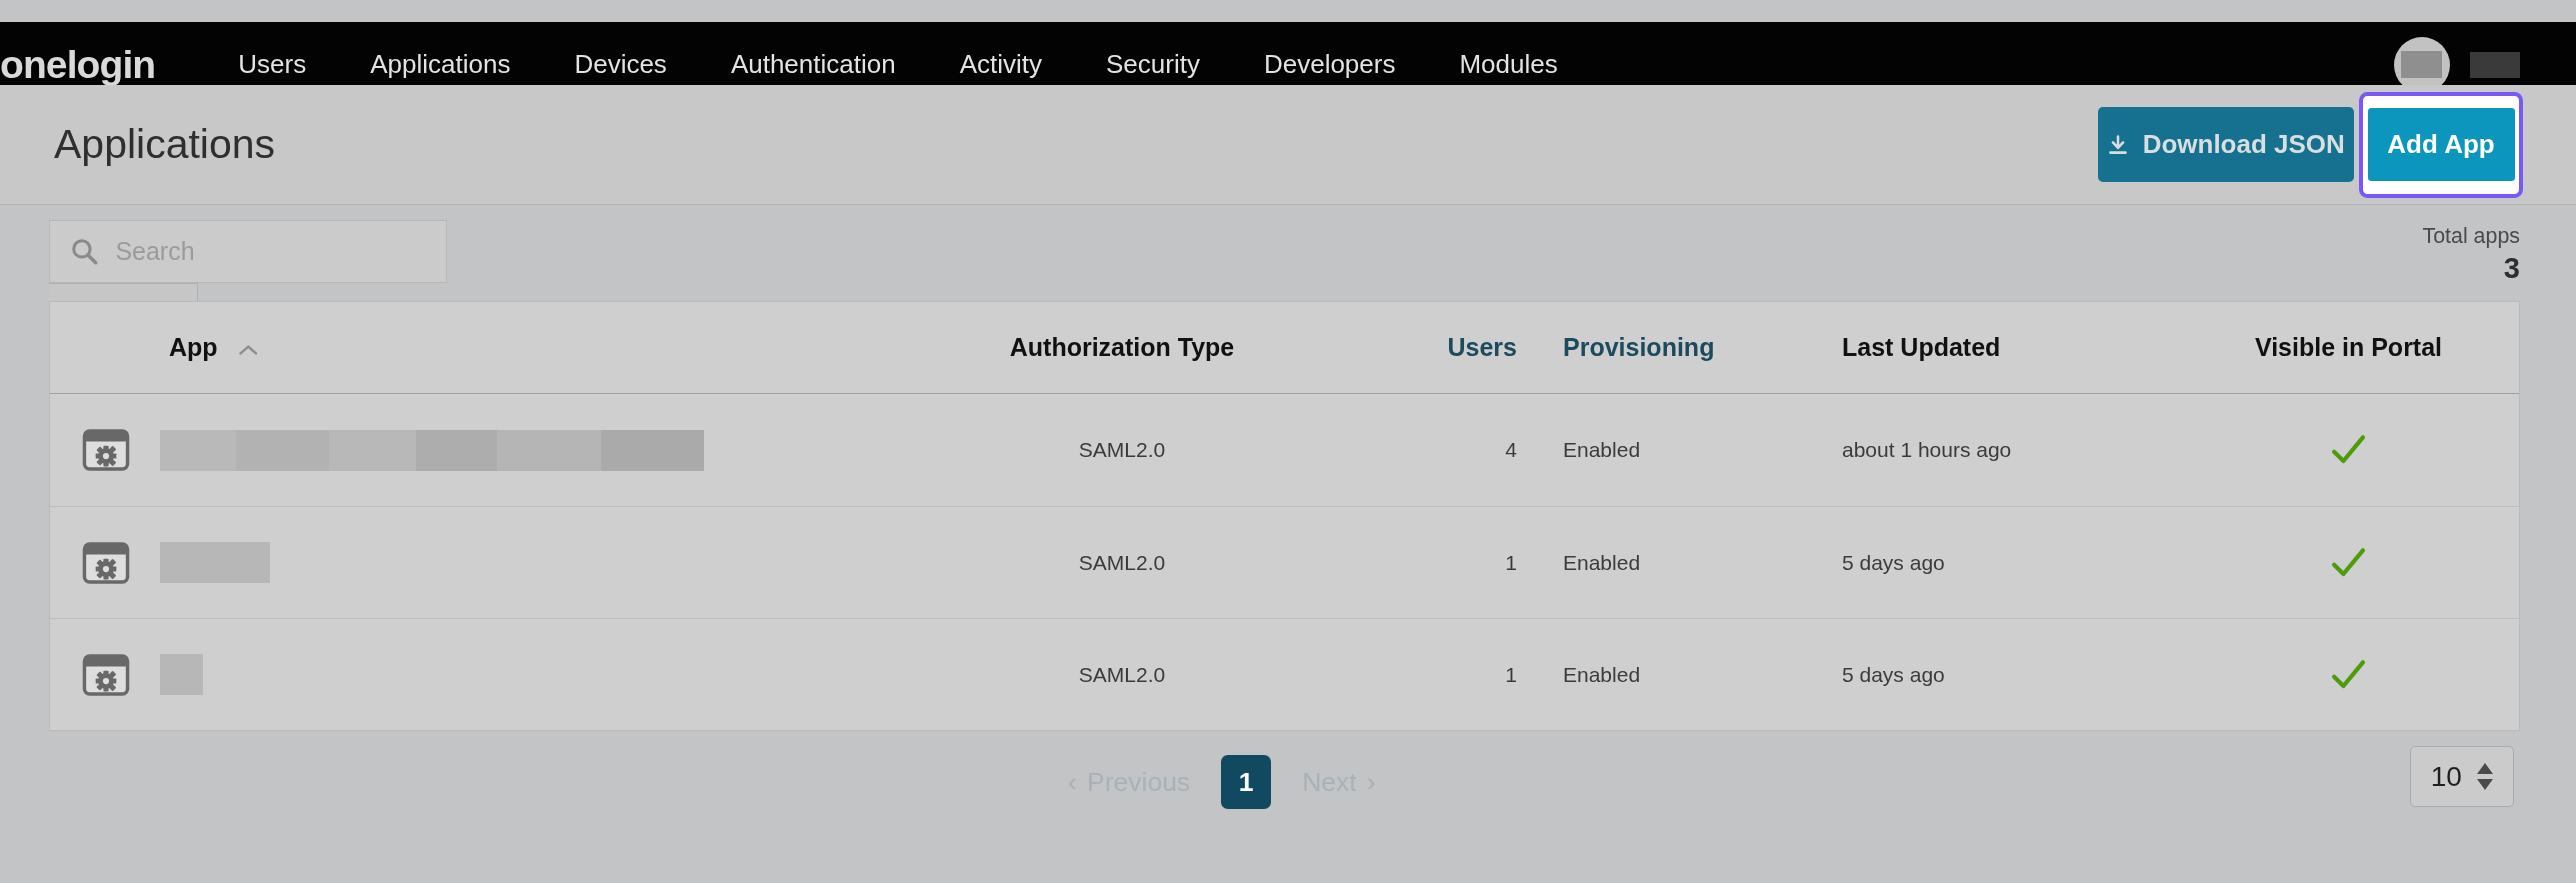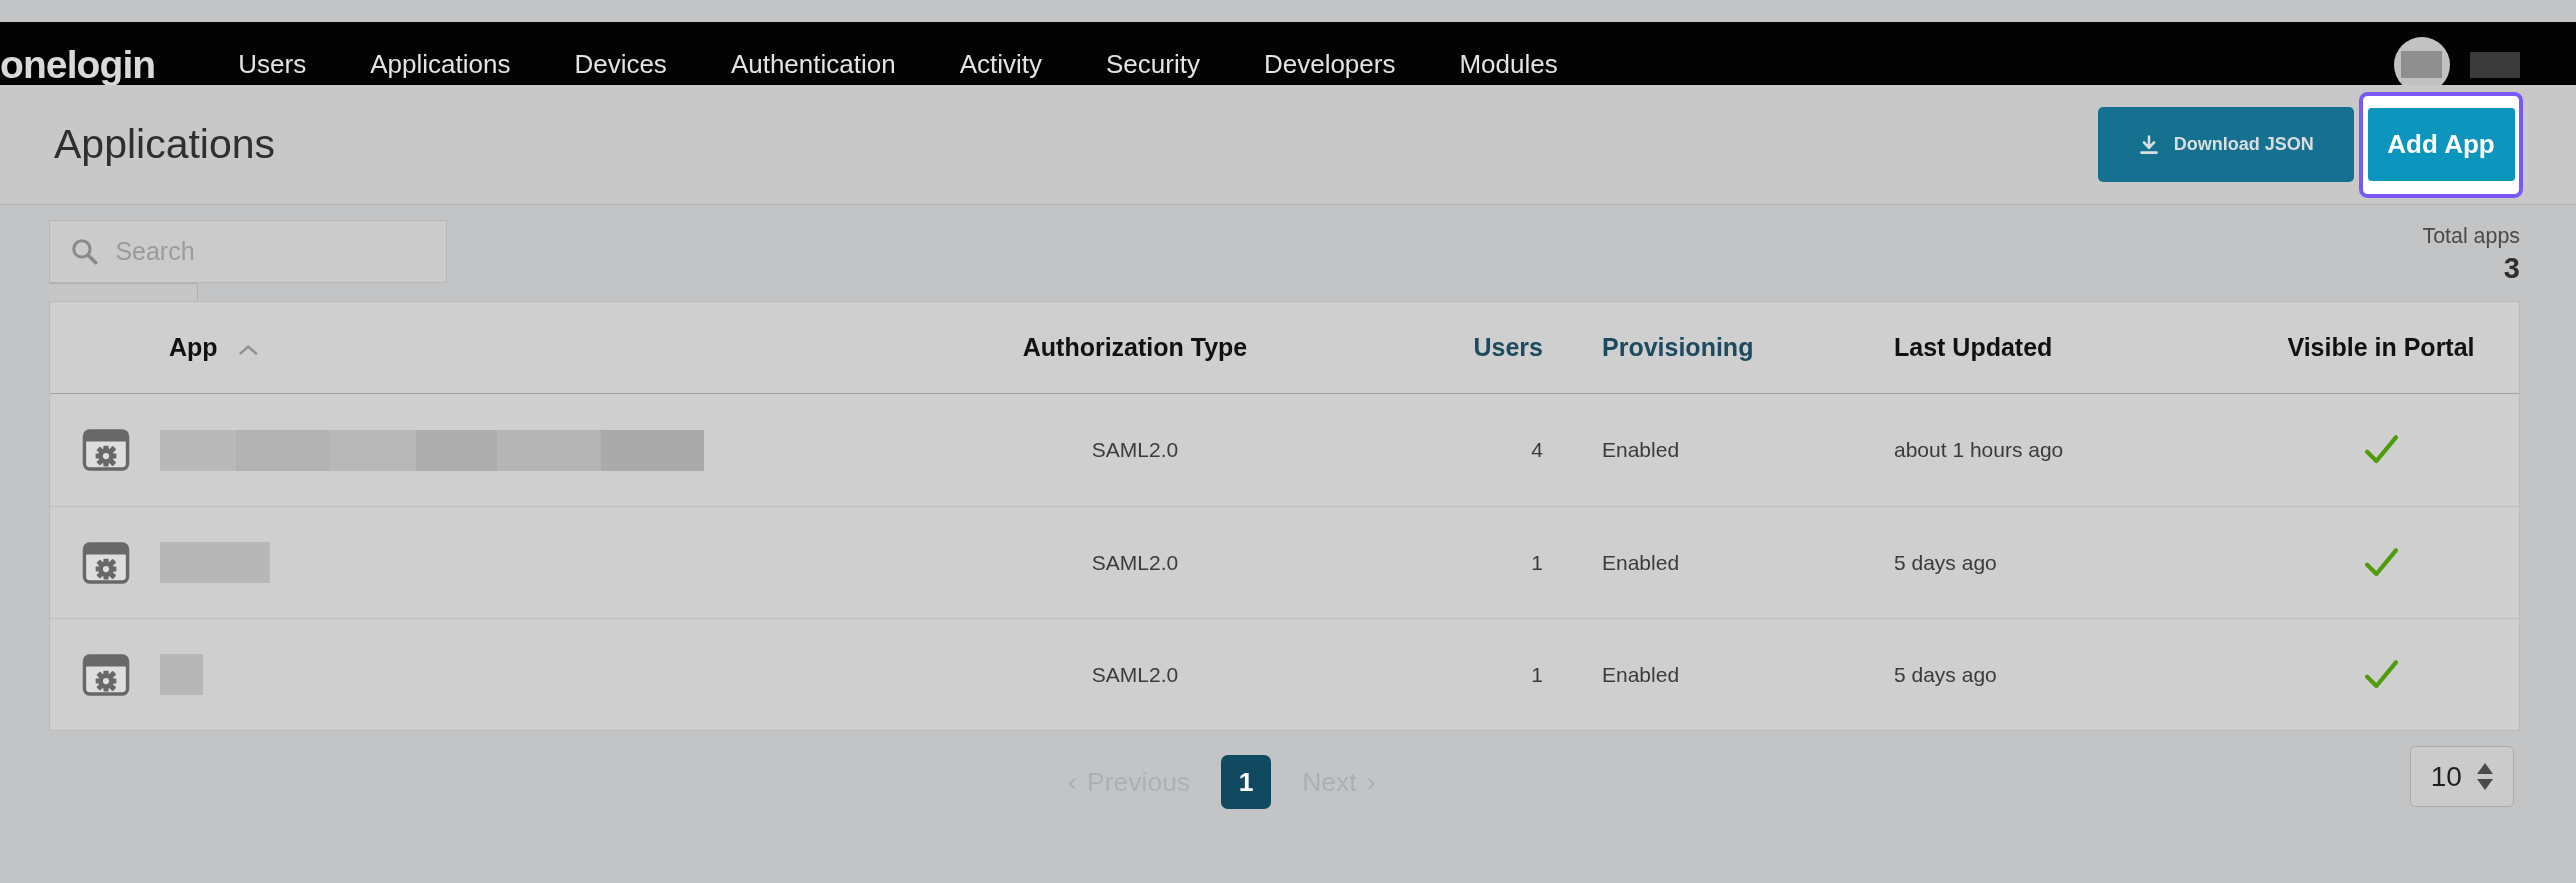--- a/index.html
+++ b/index.html
@@ -35,21 +35,21 @@
     position:absolute; top:85px; left:0; width:100%; height:120px;
     background:var(--color-band_bg,#c8c8c9); border-bottom:1.7px solid #b2b3b5;
     display:flex; align-items:center; padding:0 53px 0 54px;
   }
   .page-title { font-size:41px; color:#2f2f2f; font-weight:400; }
   .header-actions { margin-left:auto; display:flex; align-items:center; }
   .btn-download {
     display:flex; align-items:center; justify-content:center; gap:13.7px;
     width:256px; height:75px; border:none; border-radius:5.1px;
     background:var(--color-button_teal,#15718f); color:#d9dee0;
-    font-size:18px; font-weight:700; cursor:pointer;
+    font-size:26px; font-weight:700; cursor:pointer;
     font-family:inherit;
   }
   .add-app-highlight {
     margin-left:5.1px; width:164px; height:106px; background:#ffffff;
     border:4.3px solid var(--color-highlight_purple,#7a58f5); border-radius:8.5px;
     display:flex; align-items:center; justify-content:center;
   }
   .btn-add-app {
     width:147px; height:73px; border:none; border-radius:3.4px;
     background:var(--color-add_app_teal,#0c95bd); color:#ffffff;
@@ -76,21 +76,20 @@
   .total-apps-count { font-size:29px; font-weight:700; color:#2e2e2e; margin-top:3.4px; }
 
   
   .apps-table {
     position:absolute; top:301px; left:49px; width:2471px; height:430px;
     background:#cfcfd0; border:0.9px solid #b9babc;
   }
   .trow {
     display:grid; grid-template-columns:897px 350px 220px 265px 396px 1fr;
     align-items:center;
-    gap:13px;
   }
   .thead { height:92px; border-bottom:1.7px solid #9fa0a2; font-weight:700; font-size:25px; color:#111; }
   .tbody-row { height:112px; font-size:21px; color:#3b3b3b; }
   .tbody-row + .tbody-row { border-top:1.7px solid #bdbec0; }
   .c-app { display:flex; align-items:center; padding-left:31px; gap:0; }
   .c-app-head { padding-left:119px; }
   .c-center { text-align:center; }
   .c-right { text-align:right; }
   .c-prov { padding-left:46px; }
   .c-updated { padding-left:60px; }

